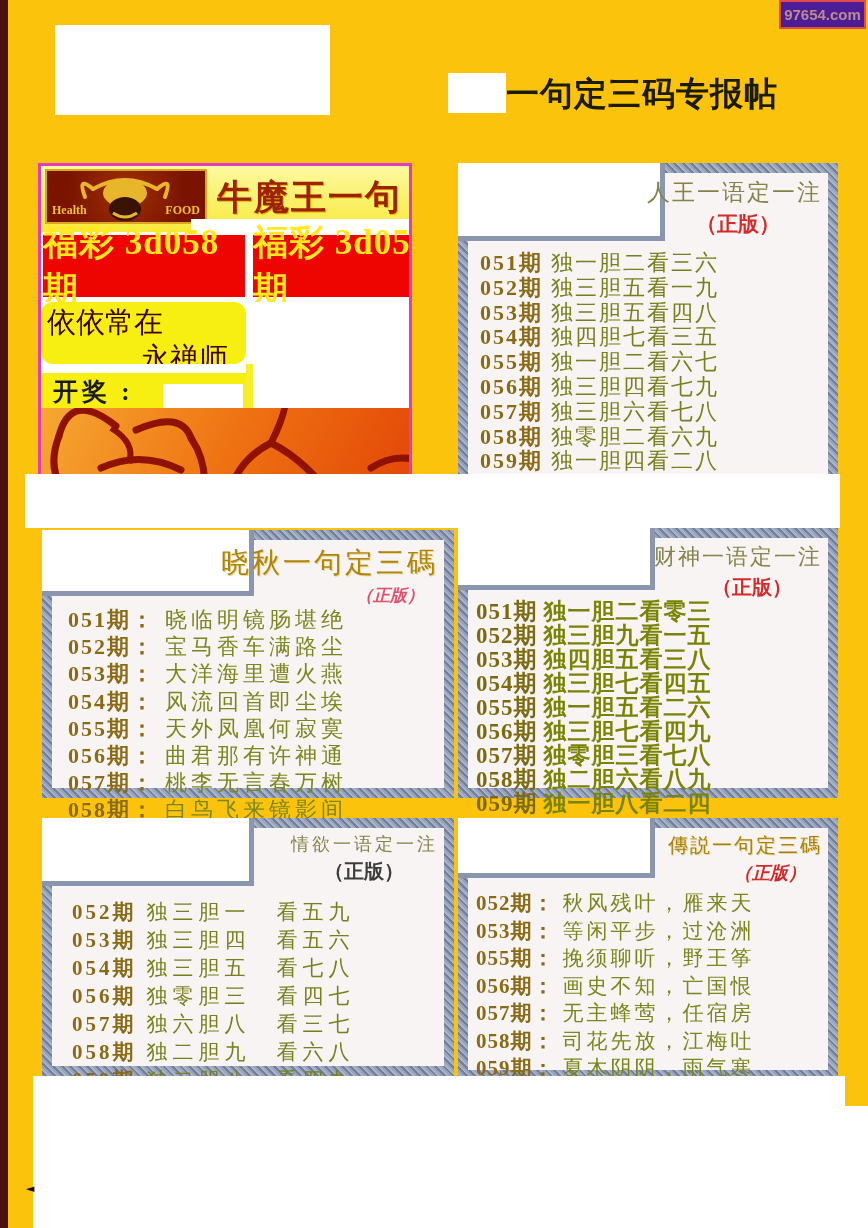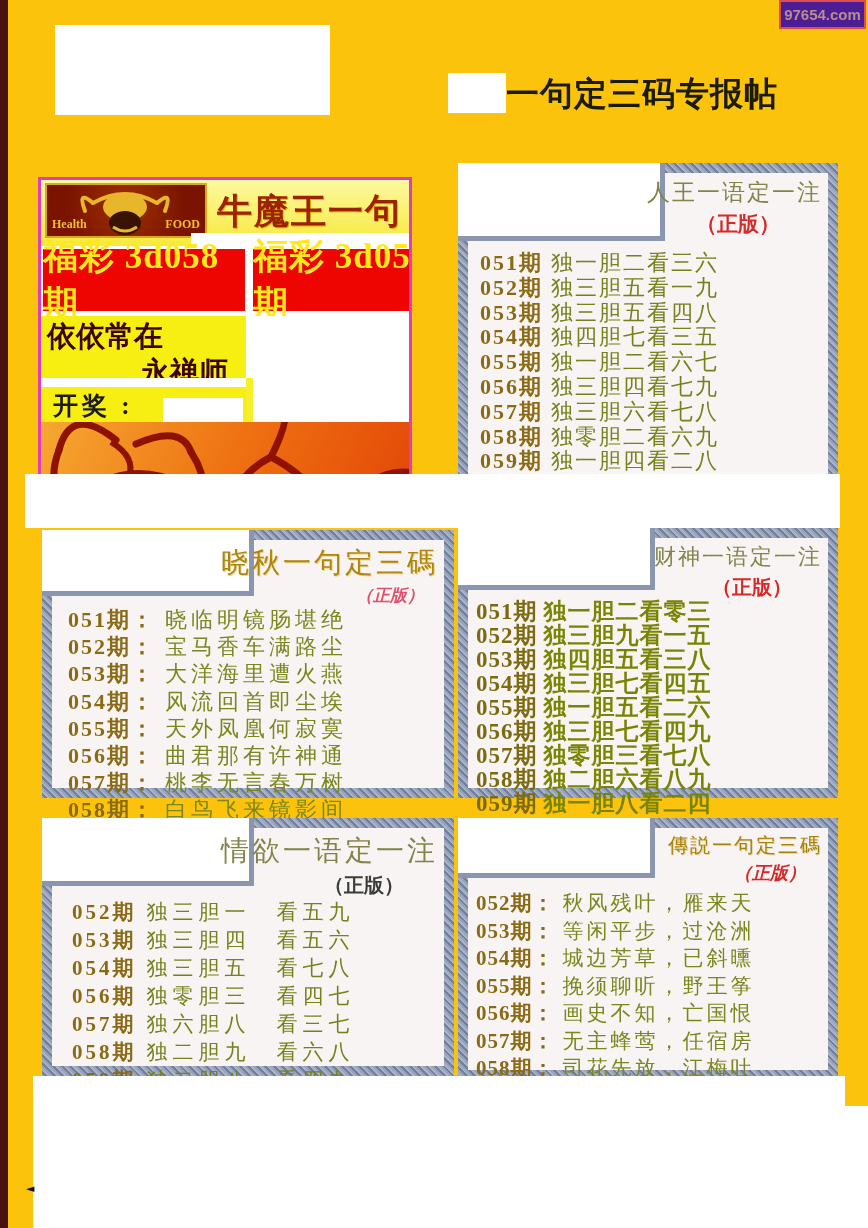--- a/index.html
+++ b/index.html
@@ -16,42 +16,42 @@
   .sitebox{left:779px;top:0;width:87px;height:29px;background:#4c1d95;
            border:2px solid #e14b4b;box-sizing:border-box;
            display:flex;align-items:center;justify-content:center;
            font-family:"Liberation Sans","DejaVu Sans",sans-serif;
            font-size:15px;color:#b98d8d;font-weight:bold;}
   .hdr-smallbox{left:448px;top:73px;width:58px;height:40px;background:#fff;}
   .hdr-title{left:506px;top:72px;font-size:33px;font-weight:bold;color:#1c1c05;
              letter-spacing:1px;font-family:"Liberation Sans","DejaVu Sans",sans-serif;}
 
   
-  .nmw{left:38px;top:177px;width:374px;height:345px;background:#f7ef2a;
+  .nmw{left:38px;top:163px;width:374px;height:345px;background:#f7ef2a;
        border:3px solid #e23cbe;box-sizing:border-box;overflow:hidden;}
   .nmw-head{position:absolute;left:0;top:0;width:100%;height:66px;
             background:linear-gradient(#fdf9a0,#f7e93a);}
   .nmw-logo{position:absolute;left:4px;top:3px;width:162px;height:55px;
             background:radial-gradient(circle at 50% 40%,#a03000 0%,#7a1400 70%);
             border:2px solid #d8a820;box-sizing:border-box;
             display:flex;align-items:flex-end;justify-content:space-between;
             padding:0 5px 4px 5px;color:#f0c030;font-size:12px;font-weight:bold;}
   .nmw-logo svg{position:absolute;left:28px;top:-2px;}
   .nmw-title{position:absolute;left:176px;top:8px;font-size:35px;font-weight:bold;
              color:#9b2203;letter-spacing:2px;text-shadow:1px 1px 0 #e8b000;}
   .nmw-strip1{position:absolute;left:150px;top:53px;width:258px;height:13px;background:#fff;}
   .nmw-issues{position:absolute;left:0;top:66px;width:100%;height:70px;background:#fff;}
   .nmw-issue{position:absolute;top:3px;height:62px;background:#ee0400;color:#ffe81c;
              font-size:35px;font-weight:bold;display:flex;align-items:center;
              justify-content:center;letter-spacing:1px;}
   .nmw-issue.l{left:2px;width:202px;}
   .nmw-issue.r{left:212px;width:198px;}
   .nmw-phrases{position:absolute;left:0;top:136px;width:100%;height:62px;background:#fff;}
   .nmw-cell{position:absolute;top:0;height:62px;background:#f7ef12;color:#3c0400;
-            font-weight:bold;font-size:29px;box-sizing:border-box;padding:1px 6px;}
+            font-weight:normal;font-size:29px;box-sizing:border-box;padding:1px 6px;border-radius:12px;}
   .nmw-cell.l{left:0;width:205px;}
   .nmw-cell.r{left:212px;width:199px;border-right:2px solid #111;}
   .nmw-cell .l2{display:block;text-align:right;padding-right:12px;margin-top:-4px;}
   .nmw-draw{position:absolute;left:0;top:198px;width:100%;height:44px;}
   .nmw-strip2{position:absolute;left:0;top:0;width:205px;height:9px;background:#fff;}
   .nmw-draw-l{position:absolute;left:0;top:9px;width:205px;height:35px;background:#f7ef12;
               font-size:25px;font-weight:bold;color:#1a1a1a;padding:2px 0 0 12px;
               box-sizing:border-box;letter-spacing:4px;}
   .nmw-draw-box{position:absolute;left:122px;top:11px;width:80px;height:31px;background:#fff;}
   .nmw-draw-r{position:absolute;left:212px;top:0px;width:199px;height:44px;background:#fff;}
@@ -100,21 +100,21 @@
   .caishen .p-title{font-size:22px;color:#83834a;}
   .caishen .p-badge{font-size:20px;color:#d42a2a;padding-right:30px;}
   .caishen .rows{top:62px;padding-left:8px;}
   .caishen .row{font-size:23px;line-height:24px;font-weight:bold;letter-spacing:1px;}
   .caishen .num{color:#7c6a10;}
   .caishen .txt{color:#7a8404;margin-left:6px;}
 
   
   .qingyu{left:42px;top:818px;width:412px;height:258px;}
   .qingyu .corner-box{width:212px;height:68px;}
-  .qingyu .p-title{font-size:28px;color:#83834a;letter-spacing:3px;}
+  .qingyu .p-title{font-size:18px;color:#83834a;letter-spacing:3px;}
   .qingyu .p-badge{font-size:20px;color:#3c3c3c;padding-right:34px;}
   .qingyu .rows{top:70px;padding-left:20px;}
   .qingyu .row{font-size:21px;line-height:28px;letter-spacing:3px;}
   .qingyu .num{color:#8a6a14;}
   .qingyu .txt{color:#77801c;margin-left:10px;letter-spacing:5px;}
 
   
   .chuanshuo{left:458px;top:818px;width:380px;height:262px;}
   .chuanshuo .corner-box{width:197px;height:60px;}
   .chuanshuo .p-title{font-size:20px;color:#a88008;text-shadow:1px 1px 0 #e6d8a0;}
@@ -278,21 +278,20 @@
 
   <div class="abs panel chuanshuo">
     <div class="corner-box"></div>
     <div class="p-head">
       <div class="p-title">傳説一句定三碼</div>
       <div class="p-badge">（正版）</div>
     </div>
     <div class="rows">
         <div class="row"><span class="num">052期：</span><span class="txt">秋风残叶，雁来天</span></div>
         <div class="row"><span class="num">053期：</span><span class="txt">等闲平步，过沧洲</span></div>
-        <div class="row"><span class="num">054期：</span><span class="txt">城边芳草，已斜曛</span></div>
         <div class="row"><span class="num">055期：</span><span class="txt">挽须聊听，野王筝</span></div>
         <div class="row"><span class="num">056期：</span><span class="txt">画史不知，亡国恨</span></div>
         <div class="row"><span class="num">057期：</span><span class="txt">无主蜂莺，任宿房</span></div>
         <div class="row"><span class="num">058期：</span><span class="txt">司花先放，江梅吐</span></div>
         <div class="row"><span class="num">059期：</span><span class="txt">夏木阴阴，雨气寒</span></div>
       </div>
   </div>
 
   <div class="abs mid-whiteband"></div>
   <div class="abs bottom-white"></div>

